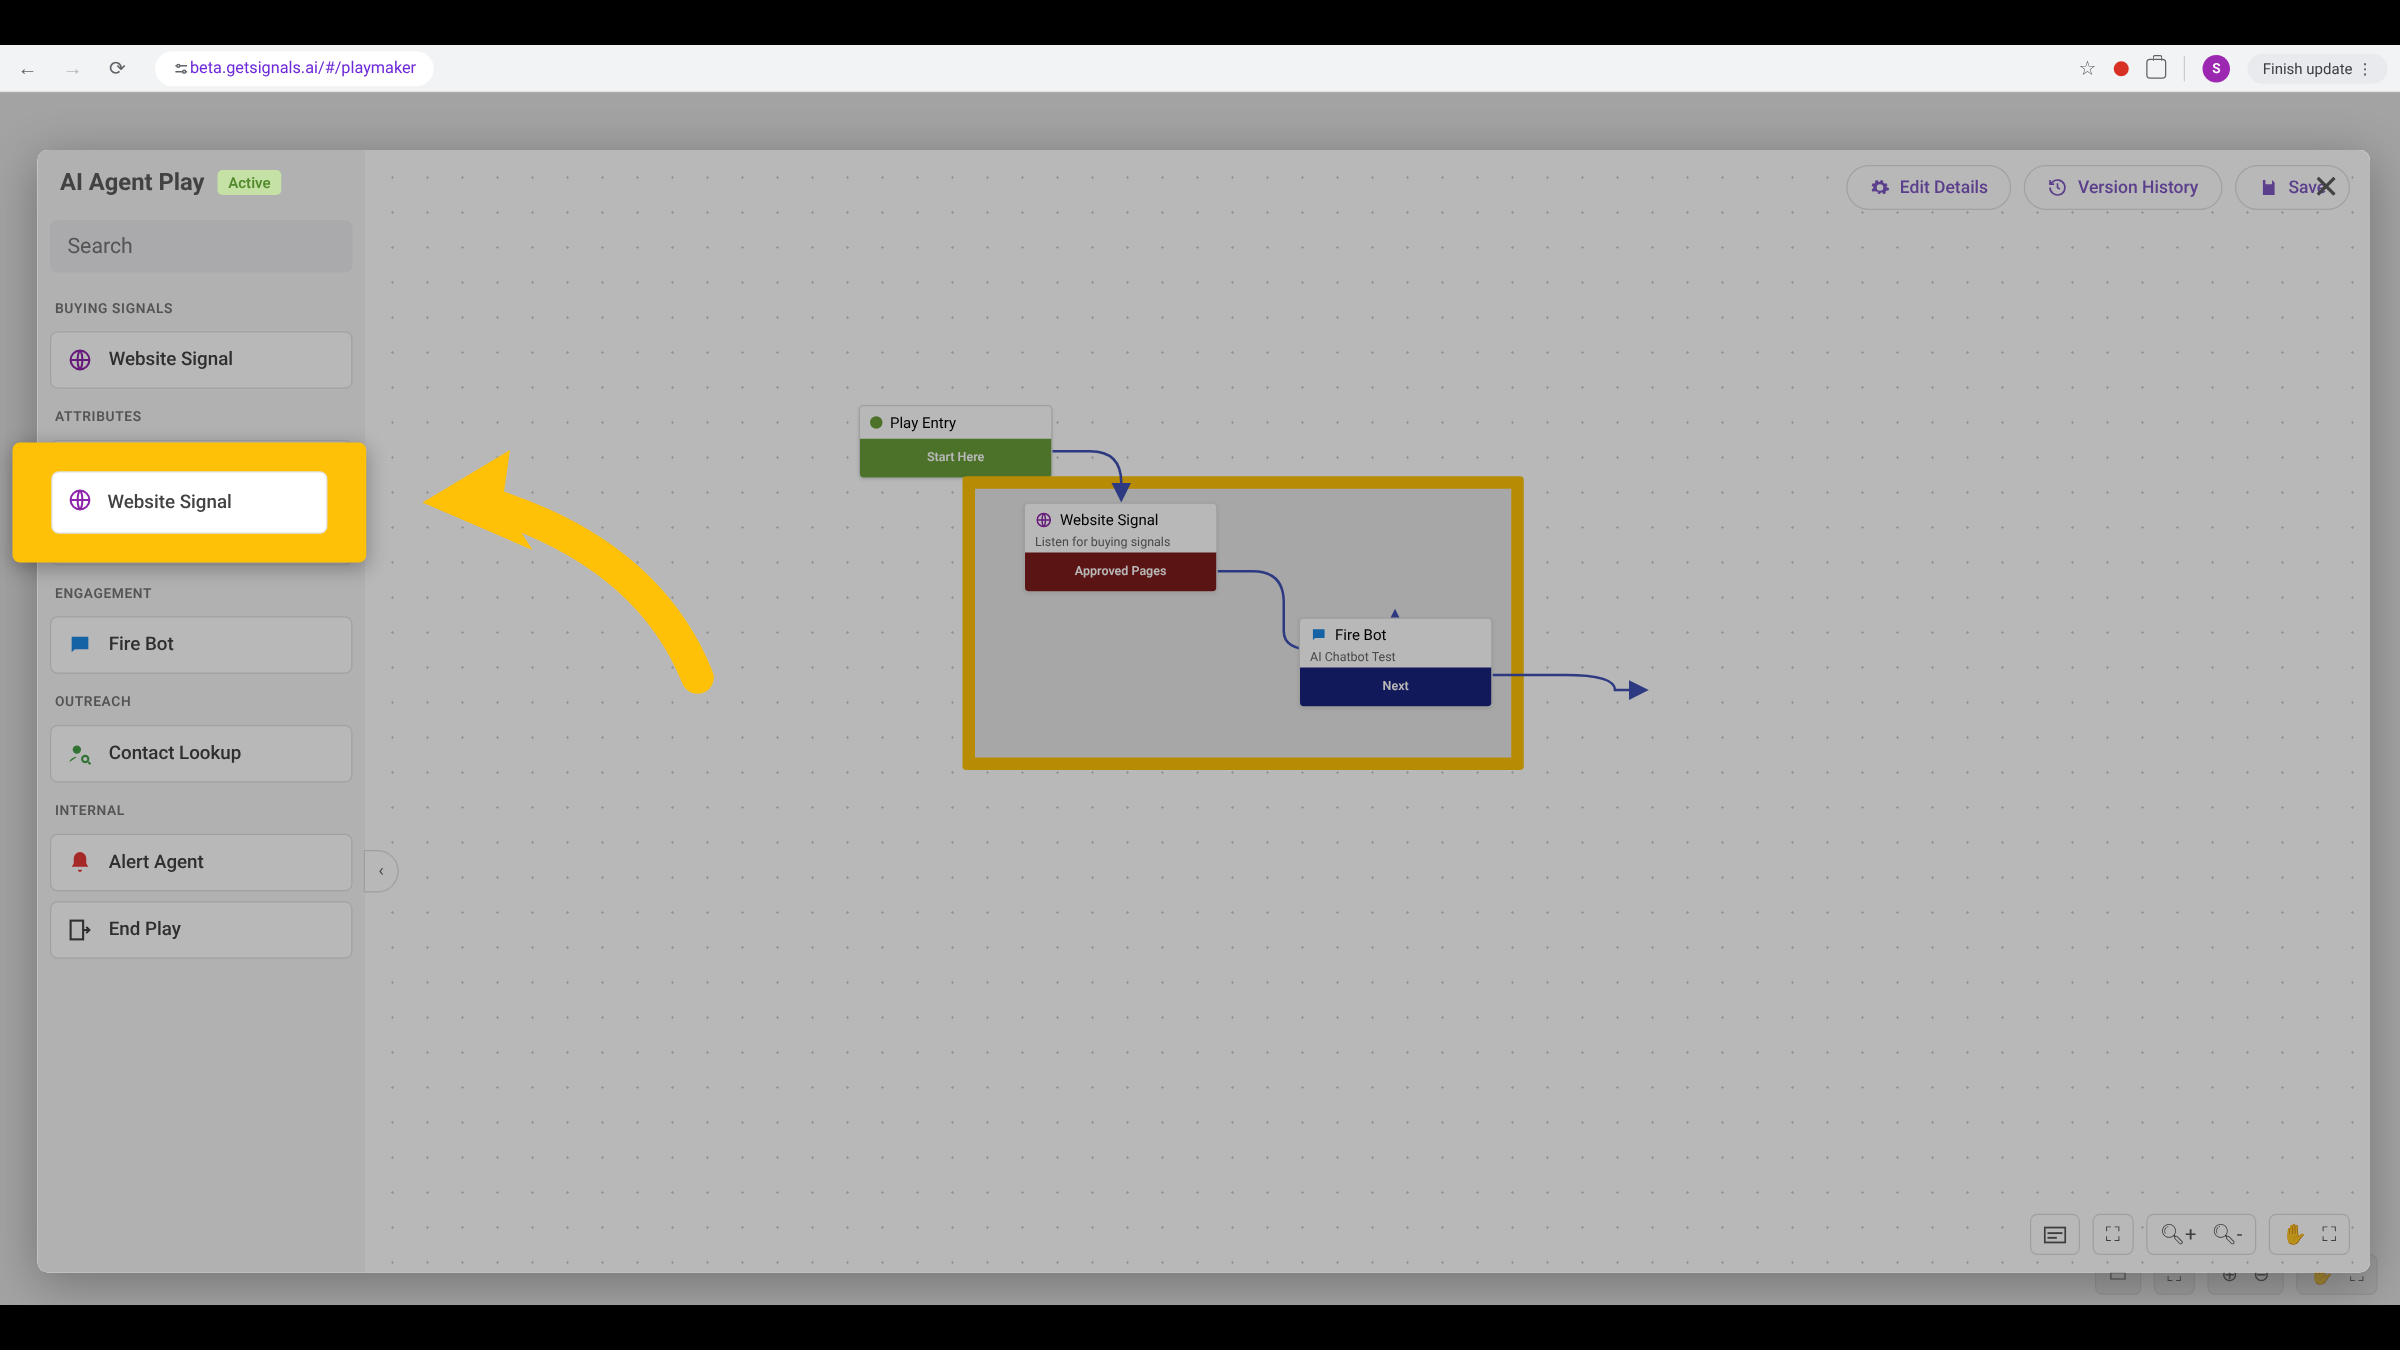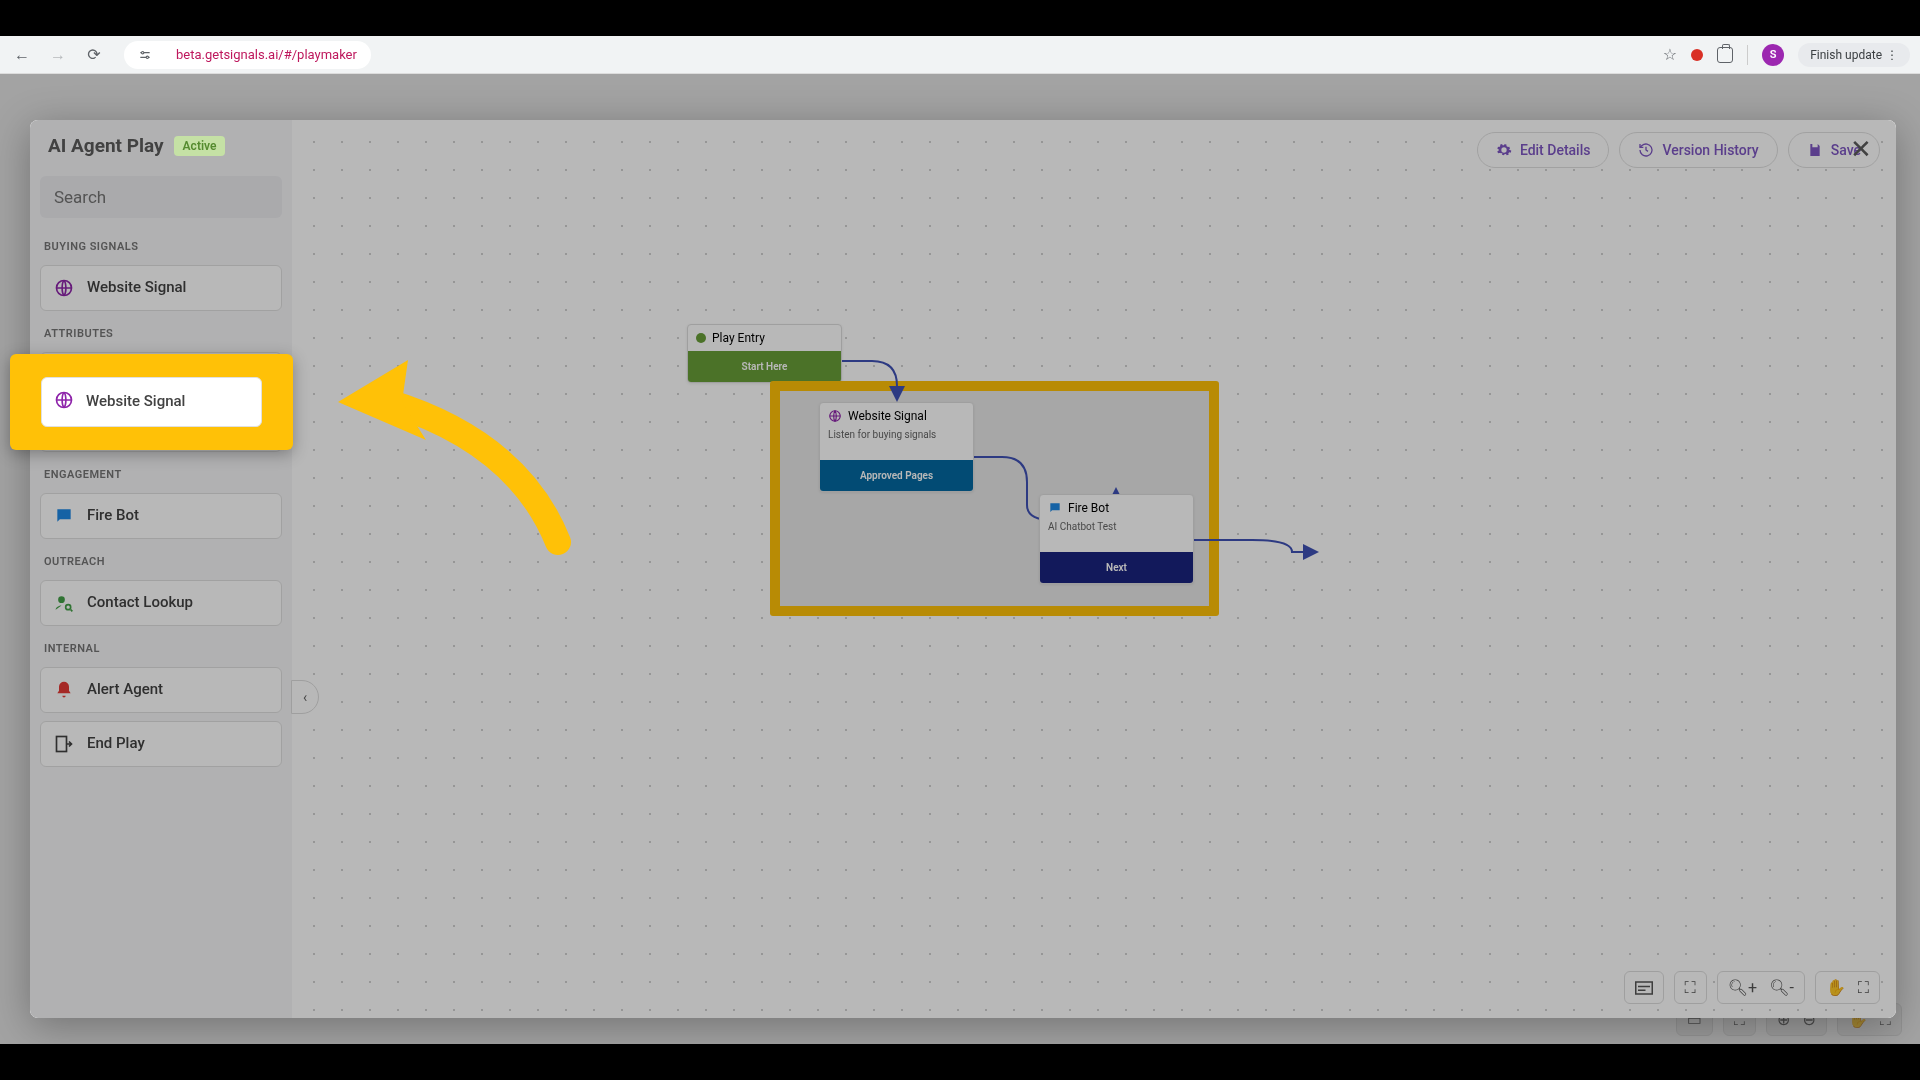--- a/index.html
+++ b/index.html
@@ -3,21 +3,21 @@
 <meta charset="utf-8">
 <style>
 * { margin: 0; padding: 0; box-sizing: border-box; font-family: -apple-system, BlinkMacSystemFont, "Segoe UI", Roboto, sans-serif; }
 html, body { width: 1920px; height: 1080px; overflow: hidden; background: #000; }
 
 .letterbox-top { height: 36px; background:#000; }
 .letterbox-bottom { position:absolute; bottom:0; left:0; right:0; height:36px; background:#000; }
 
 .browser-bar { position:absolute; top:36px; left:0; right:0; height:38px; background:#f1f3f4; display:flex; align-items:center; padding:0 10px; gap:12px; border-bottom:1px solid #dcdcdc;}
 .nav-btn { width:24px; height:24px; display:flex; align-items:center; justify-content:center; color:#5f6368; font-size:16px;}
-.url-box { flex:0 0 auto; display:flex; align-items:center; gap:24px; background:#fff; border-radius:20px; padding:4px 14px; height:28px; margin-left:6px; color:#be185d; font-size:13px;}
+.url-box { flex:0 0 auto; display:flex; align-items:center; gap:0; background:#fff; border-radius:20px; padding:4px 14px; height:28px; margin-left:6px; color:#6d28d9; font-size:13px;}
 .url-secure { width:14px; height:14px; }
 .browser-right { margin-left:auto; display:flex; align-items:center; gap:14px; }
 .star { color:#5f6368; font-size:16px;}
 .red-dot { width:12px; height:12px; border-radius:50%; background:#d93025; }
 .ext-icon { width:16px; height:16px; border:1.5px solid #5f6368; border-radius:3px; position:relative;}
 .ext-icon::after{content:"";position:absolute;top:-4px;left:4px;width:6px;height:4px;border:1.5px solid #5f6368;border-bottom:none;border-radius:2px 2px 0 0;}
 .avatar { width:22px; height:22px; border-radius:50%; background:#9c27b0; color:#fff; display:flex; align-items:center; justify-content:center; font-size:11px; font-weight:600;}
 .finish-upd { background:#e8eaed; border-radius:14px; padding:5px 12px; font-size:12px; color:#3c4043; display:flex; align-items:center; gap:4px;}
 
 .app-surface { position:absolute; top:74px; left:0; right:0; bottom:36px; background:#fafafa; }
@@ -50,32 +50,32 @@
 .pill svg { width:16px; height:16px;}
 
 .collapse-btn { position:absolute; top:560px; left:-1px; width:28px; height:34px; background:#fff; border:1px solid #ddd; border-radius:0 17px 17px 0; display:flex; align-items:center; justify-content:center; font-size:14px; color:#666; z-index:3;}
 
 .canvas-tools { position:absolute; bottom:14px; right:16px; display:flex; gap:10px; z-index:3;}
 .tool-grp { background:#fff; border:1px solid #ddd; border-radius:6px; padding:6px 10px; display:flex; align-items:center; gap:12px; font-size:16px; color:#555;}
 
 
 .node { position:absolute; background:#fff; border:1px solid #ddd; border-radius:4px; box-shadow:0 1px 3px rgba(0,0,0,0.08); font-size:12px;}
 .node-hdr { display:flex; align-items:center; gap:6px; padding:6px 8px;}
-.node-sub { padding:0 8px 20px 8px; color:#666; font-size:10px;}
+.node-sub { padding:0 8px 2px 8px; color:#666; font-size:10px;}
 .footer-bar { height:31px; display:flex; align-items:center; justify-content:center; font-size:10px; font-weight:600; color:#fff; border-radius:0 0 3px 3px;}
 .node.entry { width:155px; top:204px; left:395px;}
 .entry .footer-bar { background:#689f38;}
 .entry .dot { width:10px; height:10px; border-radius:50%; background:#689f38;}
 
 
 .big-hl { position:absolute; top:261px; left:478px; width:449px; height:235px; background:#ffc107; z-index:1; border-radius:3px;}
 .big-hl-inner { position:absolute; inset:10px; background:#e8e8e8;}
 
 .node.website { width:155px; top:282px; left:527px; z-index:2;}
-.website .footer-bar { background:#0369a1;}
+.website .footer-bar { background:#7f1d1d;}
 .node.firebot { width:155px; top:374px; left:747px; z-index:2;}
 .firebot .footer-bar { background:#1a237e;}
 .node.exit { width:148px; top:397px; left:1027px; z-index:2; border:none; background:transparent; box-shadow:none;}
 .exit .node-hdr { background:#fff; border:1px solid #ddd; border-radius:4px;}
 .exit .exit1 { background:#1a237e; color:#fff; font-size:10px; padding:5px 8px; margin-top:6px; border-radius:3px;}
 .exit .addexit { background:#fff; border:1px solid #ddd; color:#1565c0; font-size:10px; font-weight:600; padding:6px 8px; margin-top:4px; border-radius:3px; display:flex; align-items:center; justify-content:center; gap:6px;}
 .exit .endplay { background:#e53935; color:#fff; font-size:10px; font-weight:600; padding:6px 8px; margin-top:10px; border-radius:3px; text-align:center;}
 
 
 svg.wires { position:absolute; inset:0; width:100%; height:100%; pointer-events:none; z-index:2;}

